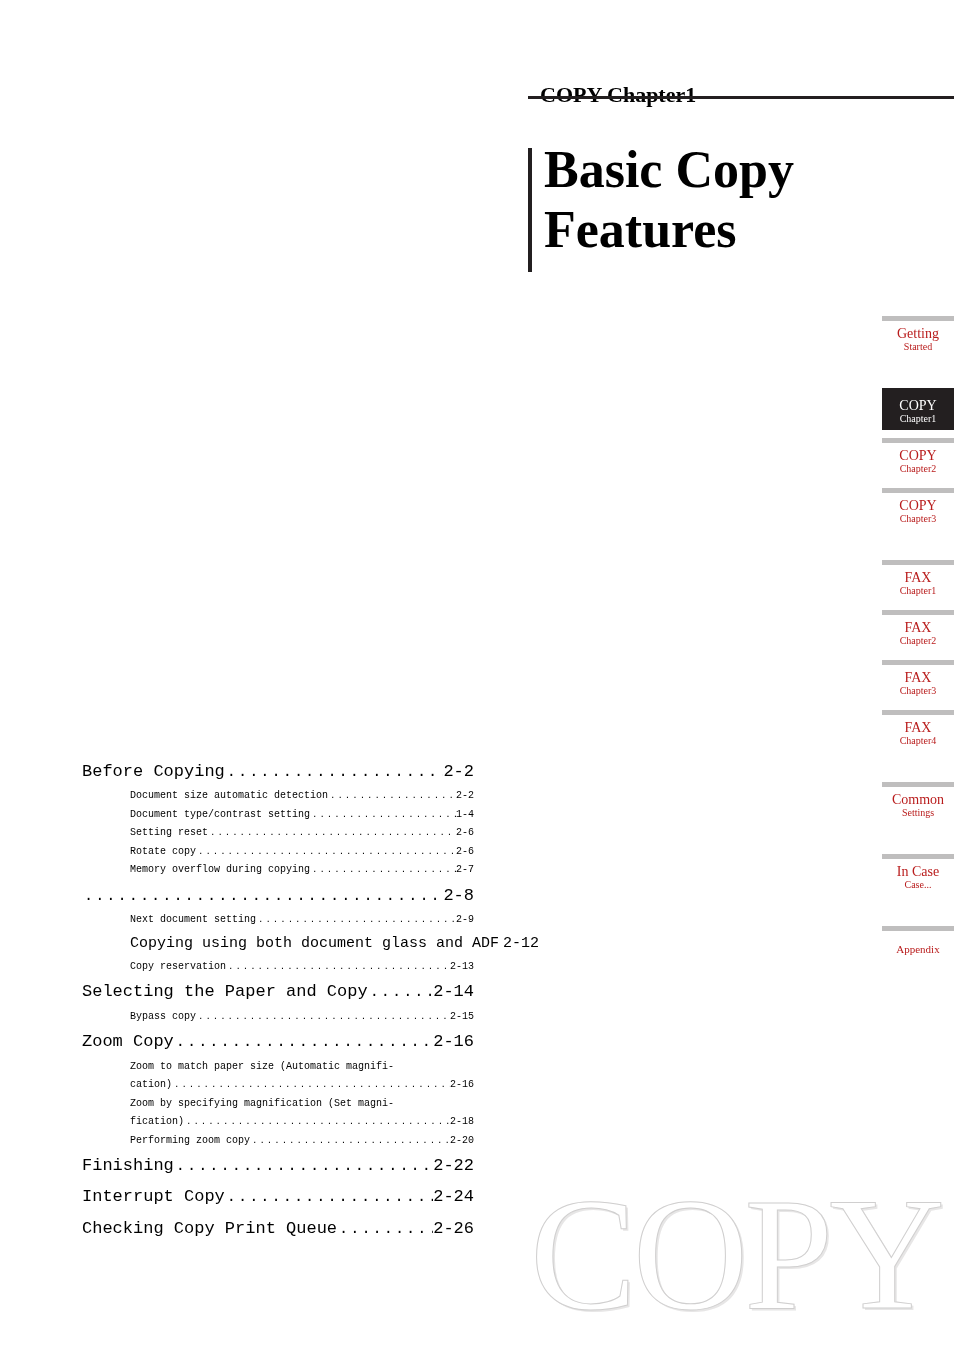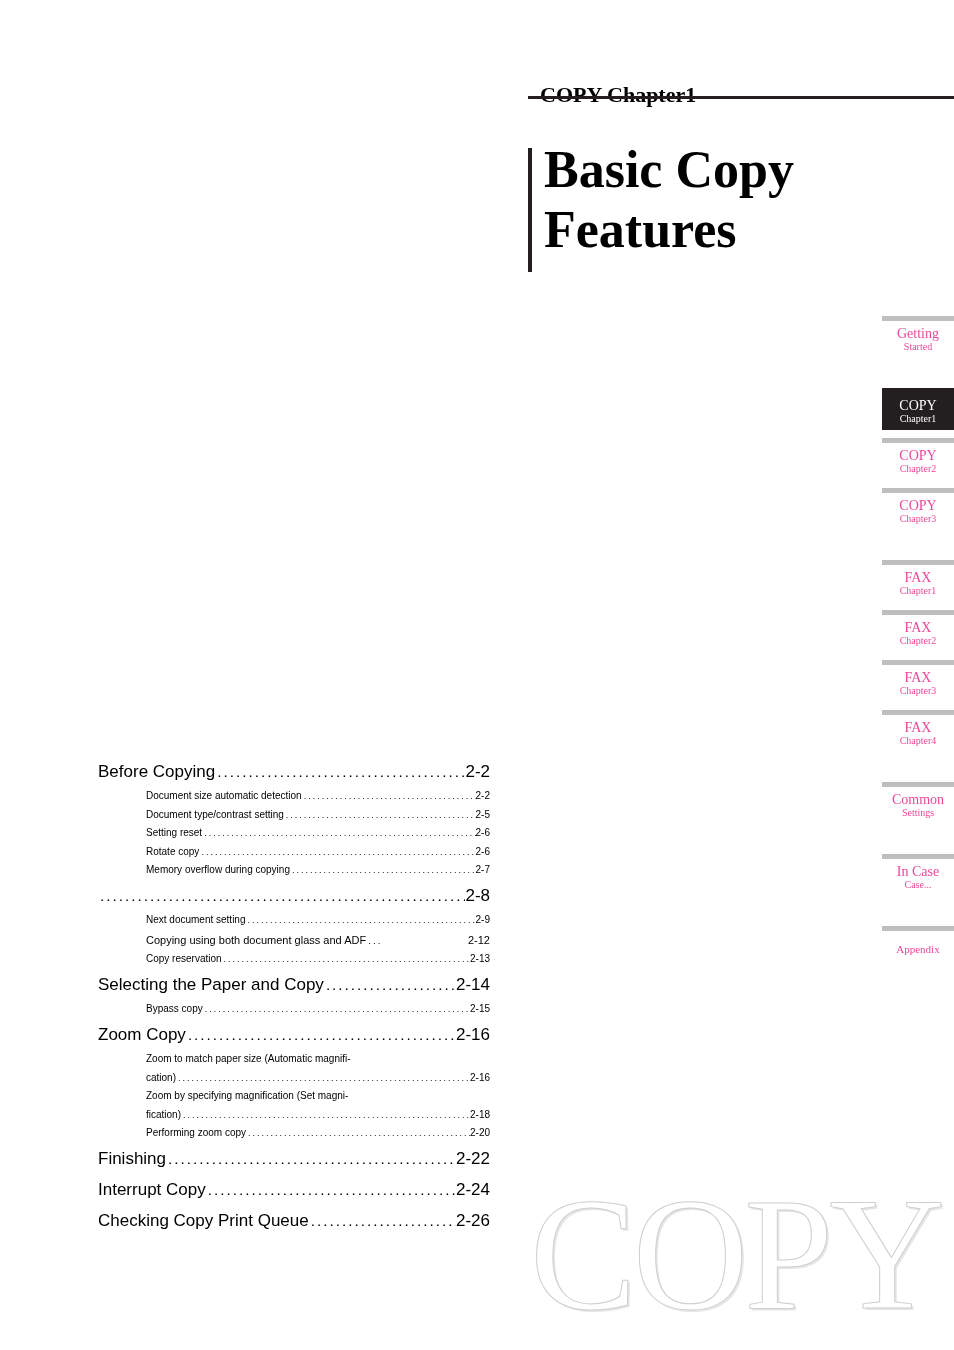--- a/index.html
+++ b/index.html
@@ -47,55 +47,55 @@
     width: 72px;
   }
   .tab-group { margin-bottom: 30px; }
   .tab {
     width: 72px;
     height: 42px;
     display: flex;
     flex-direction: column;
     align-items: center;
     justify-content: center;
-    color: #ec4899;
+    color: #b91c1c;
     font-size: 14px;
     line-height: 1.05;
     margin-bottom: 8px;
     border-top: 5px solid #bfbebe;
     background: #fff;
     text-align: center;
   }
   .tab.active {
     background: #231f20;
     color: #fff;
     border-top: 5px solid #231f20;
   }
   .tab .ln1 { font-size: 14px; }
   .tab .ln2 { font-size: 10px; }
   .tab.single { font-size: 11px; }
   .tab.single .ln1 { font-size: 11px; }
 
   
   .toc {
     position: absolute;
-    left: 98px;
+    left: 82px;
     top: 756px;
     width: 392px;
-    font-family: Liberation Sans, sans-serif;
+    font-family: Liberation Mono, monospace;
   }
   .toc-line {
     display: flex;
     align-items: baseline;
     white-space: nowrap;
     line-height: 1.85;
   }
   .toc-l1 { font-size: 17px; }
   .toc-l2 { font-size: 10px; padding-left: 48px; }
-  .toc-l2b { font-size: 11px; padding-left: 48px; }
+  .toc-l2b { font-size: 15px; padding-left: 48px; }
   .toc-line .label { flex: 0 0 auto; }
   .toc-line .dots {
     flex: 1 1 auto;
     overflow: hidden;
     letter-spacing: 2px;
     font-size: 0.9em;
     padding: 0 2px;
   }
   .toc-line .pg { flex: 0 0 auto; }
 
@@ -192,21 +192,21 @@
         <span class="pg">2-2</span>
       </div>
       <div class="toc-line toc-l2">
         <span class="label">Document size automatic detection</span>
         <span class="dots">........................................................................................................................</span>
         <span class="pg">2-2</span>
       </div>
       <div class="toc-line toc-l2">
         <span class="label">Document type/contrast setting</span>
         <span class="dots">........................................................................................................................</span>
-        <span class="pg">2-5</span>
+        <span class="pg">1-4</span>
       </div>
       <div class="toc-line toc-l2">
         <span class="label">Setting reset</span>
         <span class="dots">........................................................................................................................</span>
         <span class="pg">2-6</span>
       </div>
       <div class="toc-line toc-l2">
         <span class="label">Rotate copy</span>
         <span class="dots">........................................................................................................................</span>
         <span class="pg">2-6</span>

